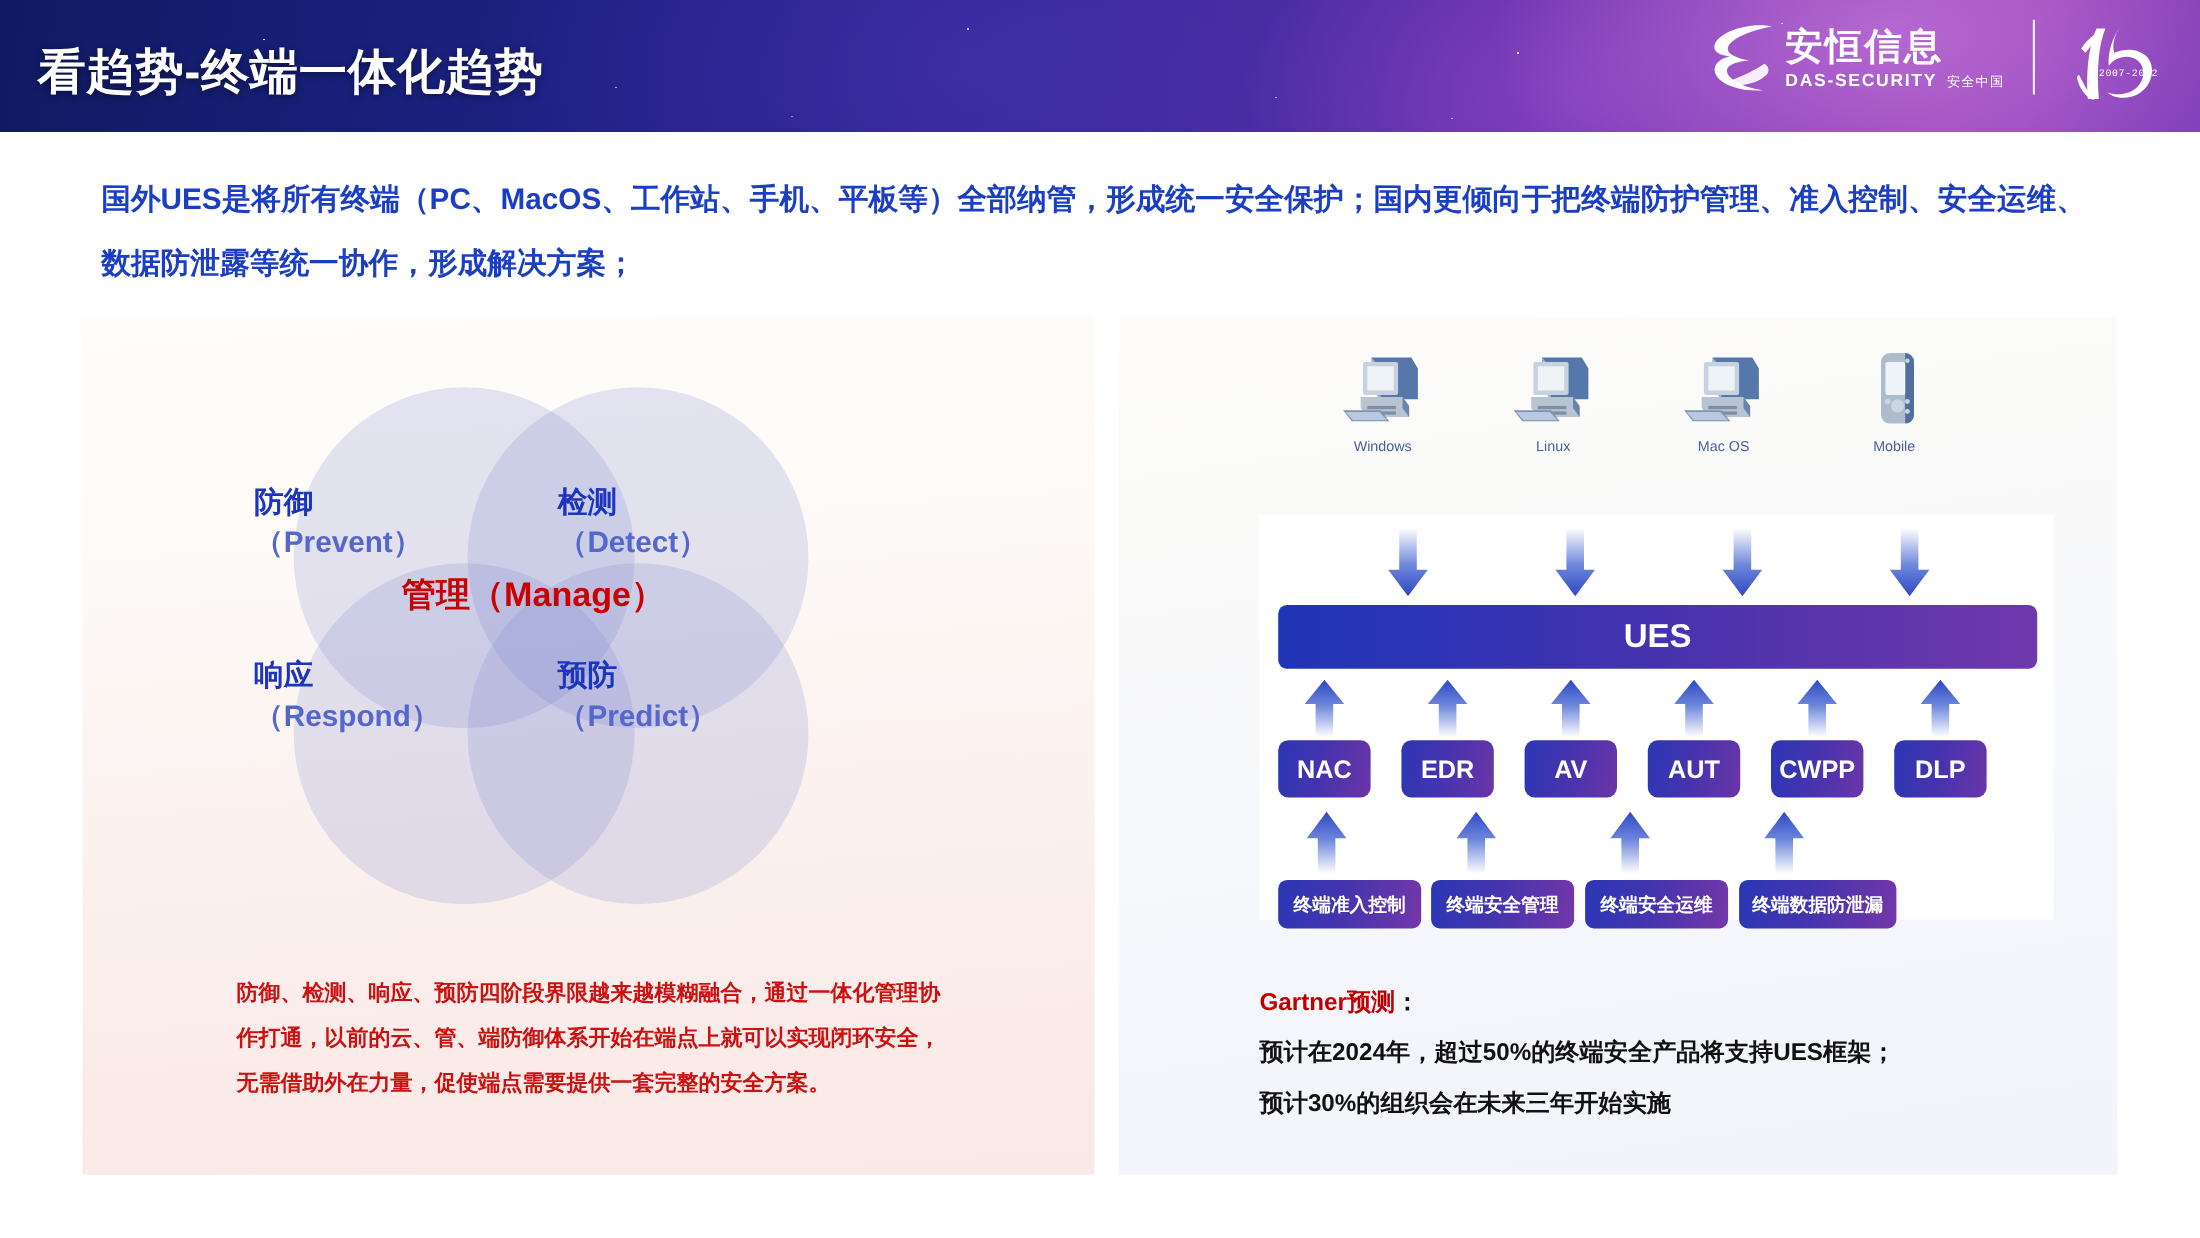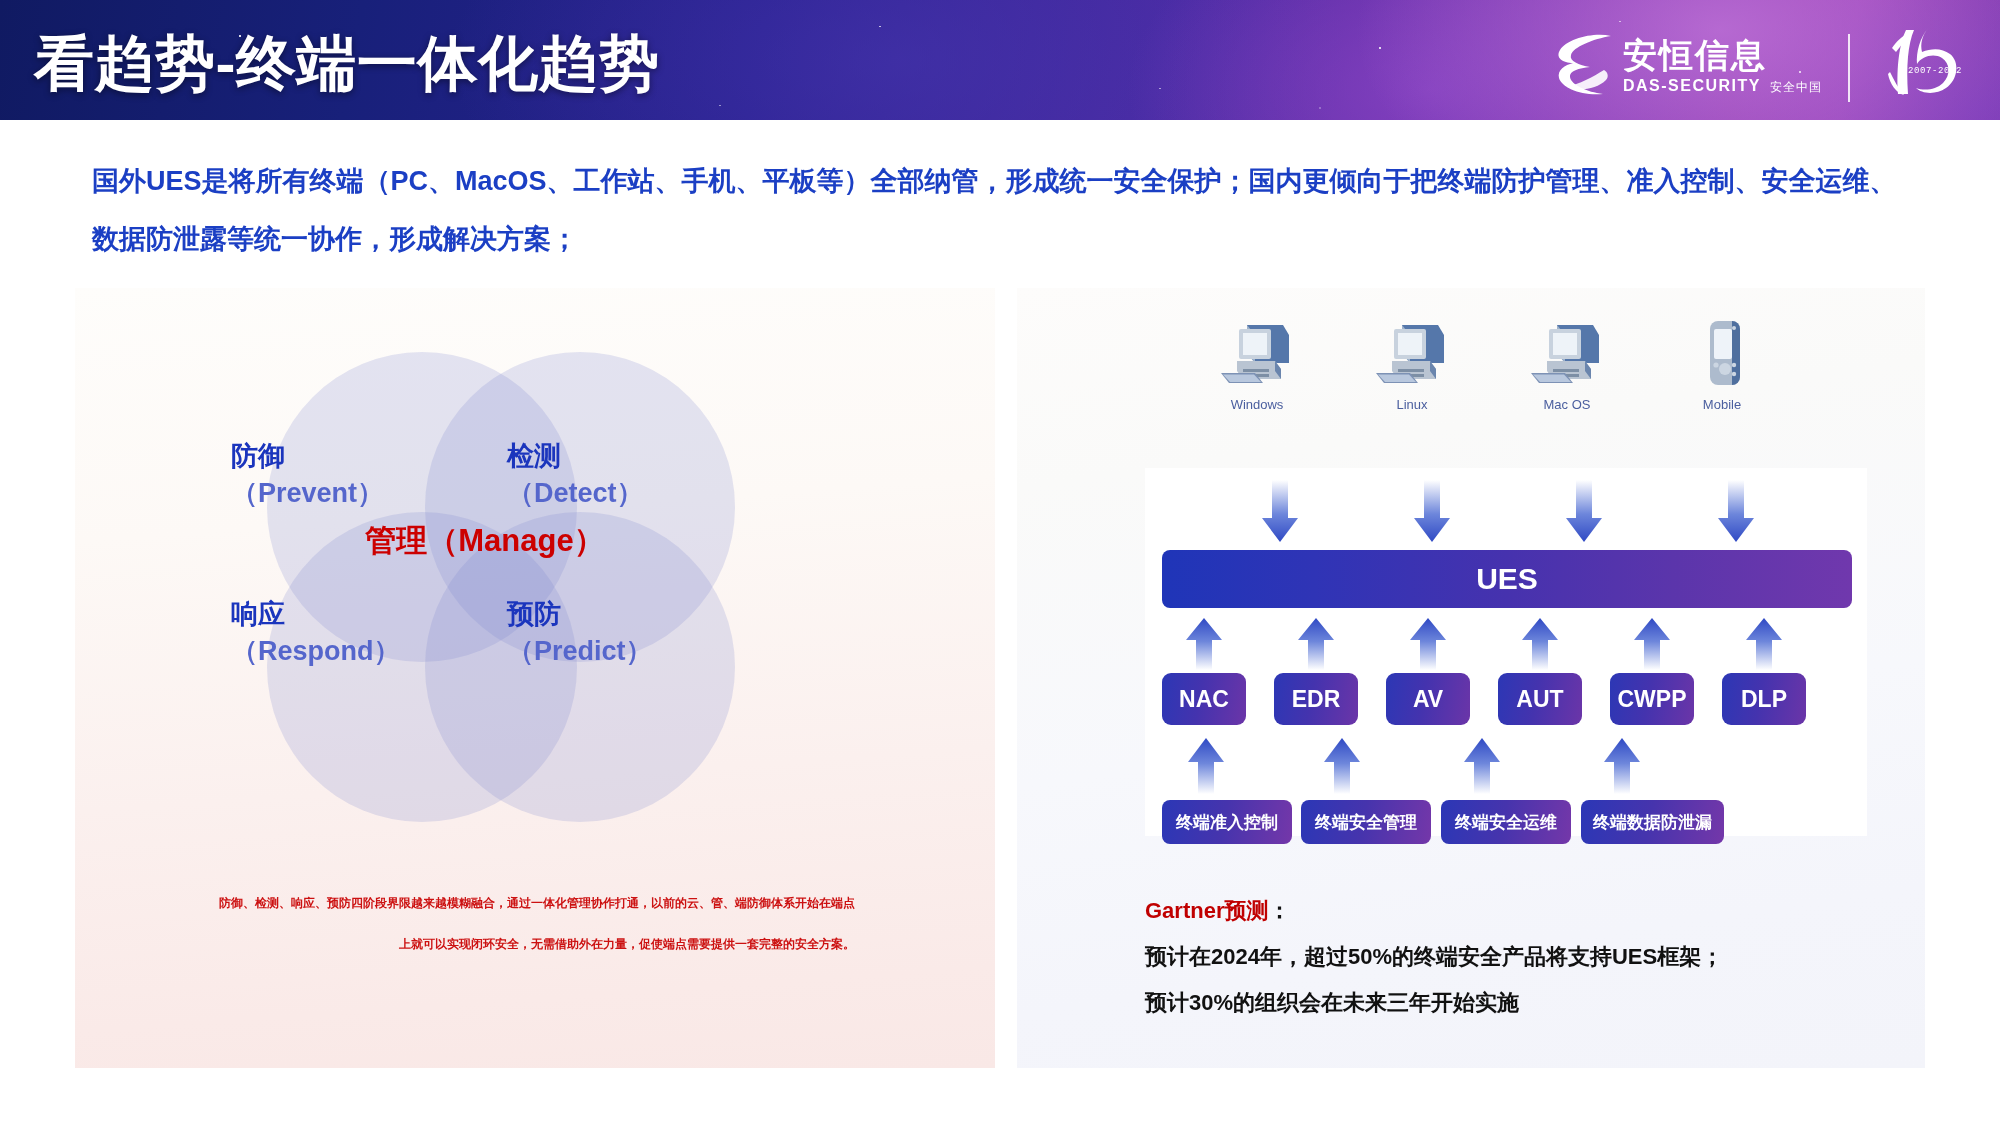--- a/index.html
+++ b/index.html
@@ -35,27 +35,27 @@
       radial-gradient(1.2px 1.2px at 20% 50%, rgba(255,255,255,.5) 50%, transparent 51%);
   }
   .hdr-code {
     position:absolute; left:0; top:0; width:620px; height:120px;
     font-family:"Liberation Mono","DejaVu Sans Mono",monospace;
     font-size:19px; line-height:26px; letter-spacing:7px;
     color:rgba(120,170,255,.42); white-space:pre; padding-top:2px;
     text-shadow:0 0 5px rgba(90,150,255,.55);
   }
   .hdr-title {
-    position:absolute; left:34px; top:24px;
-    font-size:60px; font-weight:bold; color:#ffffff; letter-spacing:.5px;
+    position:absolute; left:34px; top:36px;
+    font-size:44px; font-weight:bold; color:#ffffff; letter-spacing:.5px;
     text-shadow:0 2px 7px rgba(0,0,0,.45);
   }
 
   
-  .logo-wrap { position:absolute; right:28px; top:18px; height:84px; display:flex; align-items:flex-end; }
+  .logo-wrap { position:absolute; right:28px; top:18px; height:84px; display:flex; align-items:flex-start; }
   .logo-main { display:flex; align-items:flex-start; }
   .logo-swoosh { width:62px; height:72px; margin-right:8px; }
   .logo-texts { padding-top:6px; }
   .logo-cn { font-size:34px; font-weight:bold; color:#fff; letter-spacing:2px; line-height:38px; }
   .logo-sub { display:flex; align-items:baseline; gap:9px; margin-top:3px; }
   .logo-en { font-size:16px; font-weight:bold; color:#fff; letter-spacing:1.5px; }
   .logo-en2 { font-size:12px; color:#fff; letter-spacing:1px; }
   .logo-div { width:2px; height:68px; background:rgba(255,255,255,.85); margin:0 26px; }
   .logo-anniv { position:relative; width:96px; height:80px; }
   .anniv-years {
@@ -90,21 +90,21 @@
   .lbl-prevent { left:-4px;  top:108px; }
   .lbl-detect  { left:272px; top:108px; }
   .lbl-respond { left:-4px;  top:266px; }
   .lbl-predict { left:272px; top:266px; }
   .venn-center {
     position:absolute; left:60px; top:190px; width:380px; text-align:center;
     font-size:31px; font-weight:bold; color:#cc0000;
   }
   .left-note {
     position:absolute; left:140px; top:595px; width:640px;
-    font-size:12px; font-weight:bold; color:#cc1111; line-height:41px;text-align:right;
+    font-size:20px; font-weight:bold; color:#cc1111; line-height:41px;
   }
 
   
   .panel-right {
     position:absolute; left:1017px; top:288px; width:908px; height:780px;
     background:linear-gradient(172deg,#fdfcfb 0%,#fafaf9 22%,#f7f8fc 55%,#f4f5fb 80%,#f3f4fa 100%);
   }
   .diagram-box {
     position:absolute; left:128px; top:180px; width:722px; height:368px;
     background:#ffffff;

